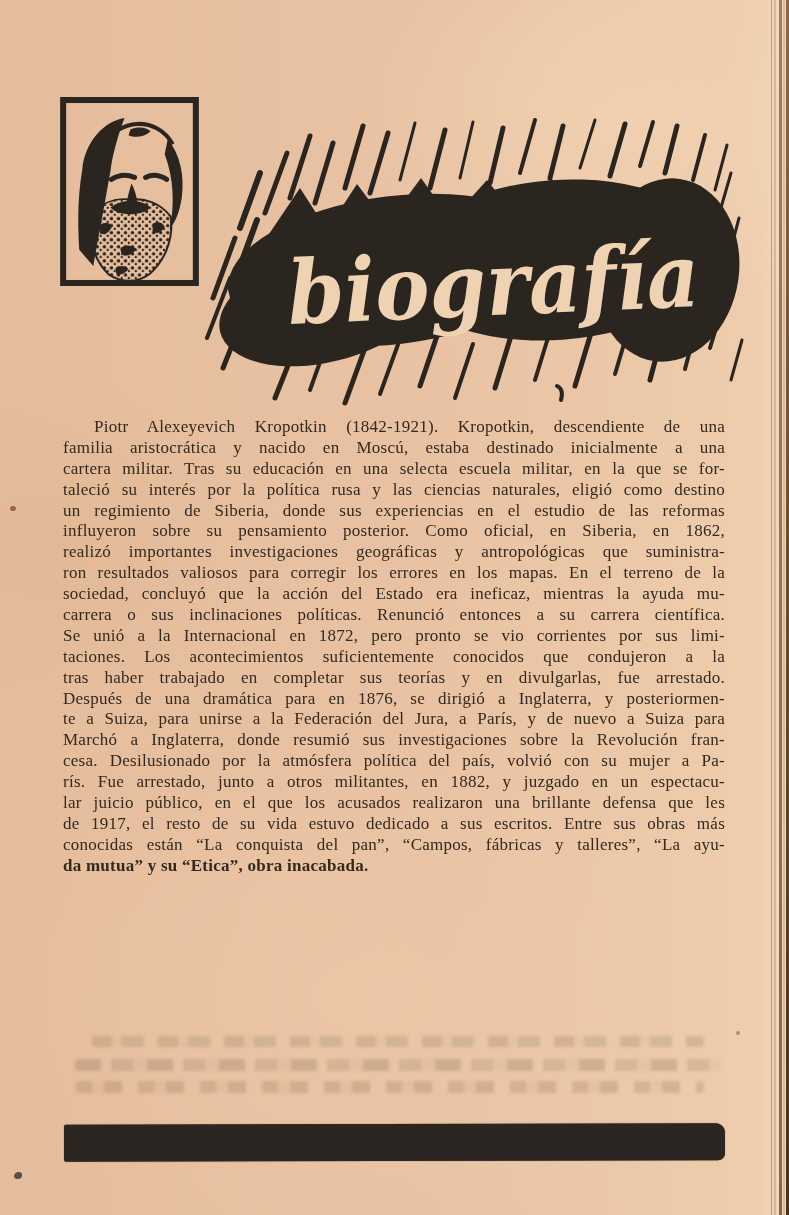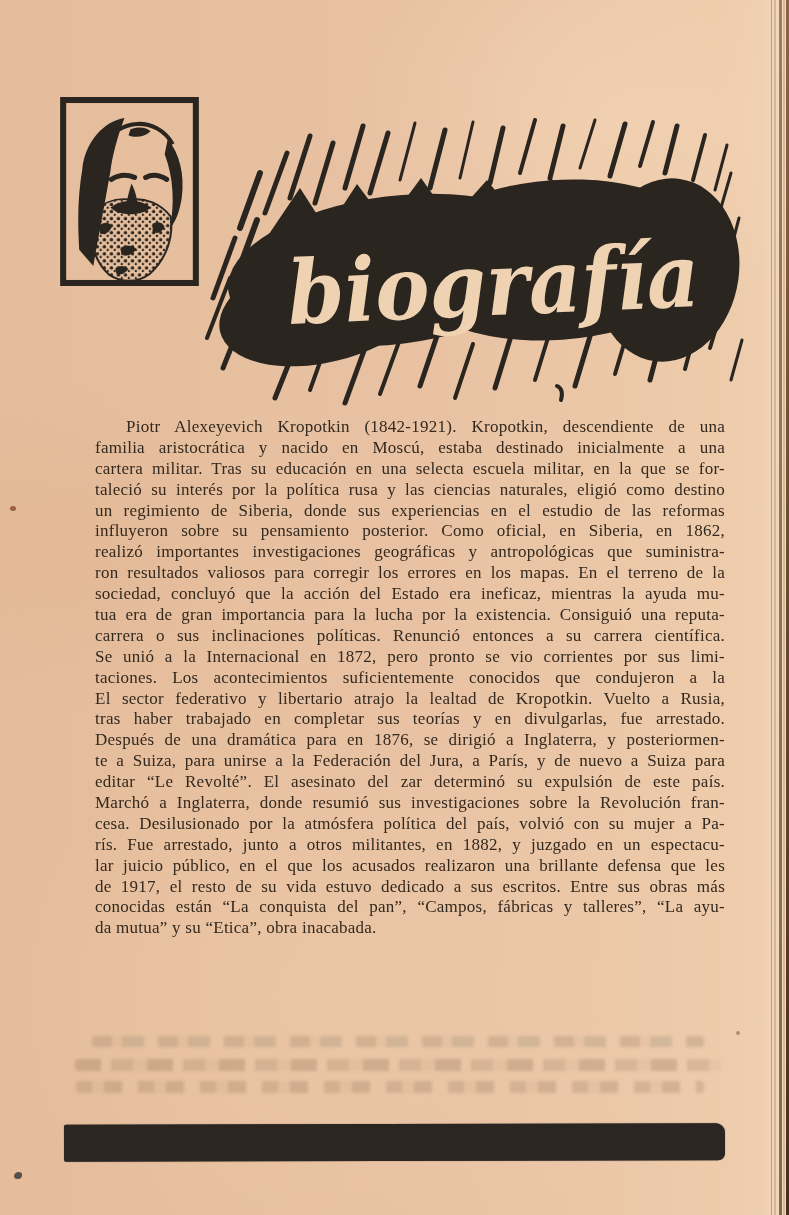--- a/index.html
+++ b/index.html
@@ -19,23 +19,23 @@
   .splash text{
     font-family:"DejaVu Serif","Liberation Serif",serif;
     font-style:italic; font-weight:bold;
   }
   
   .article{
     position:absolute; left:63px; top:417px; width:662px;
     font-size:17px; line-height:20.9px; color:#33291f;
     letter-spacing:.25px;
   }
-  .tl{ text-align:justify; text-align-last:justify; height:20.9px; white-space:nowrap;margin-left:32px; }
+  .tl{ text-align:justify; text-align-last:justify; height:20.9px; white-space:nowrap; }
   .tl.indent{ text-indent:31px; }
-  .tl.last{ text-align-last:left; }
+  .tl.last{ text-align-last:left;font-weight:bold; }
   
   .ghost{ position:absolute; filter:blur(1.4px); border-radius:4px; }
   .g1{ left:92px; top:1036px; width:612px; height:11px;
     background:repeating-linear-gradient(90deg, rgba(112,96,70,.20) 0 20px, rgba(112,96,70,.04) 20px 30px, rgba(100,105,80,.18) 30px 52px, transparent 52px 66px);}
   .g2{ left:75px; top:1059px; width:646px; height:12px;
     background:repeating-linear-gradient(90deg, rgba(110,86,60,.22) 0 26px, transparent 26px 36px, rgba(110,86,60,.16) 36px 58px, rgba(110,86,60,.05) 58px 72px);}
   .g3{ left:76px; top:1081px; width:628px; height:12px;
     background:repeating-linear-gradient(90deg, rgba(108,84,58,.18) 0 16px, rgba(108,84,58,.05) 16px 28px, rgba(108,84,58,.20) 28px 46px, transparent 46px 62px);}
   
   .bar{
@@ -158,29 +158,26 @@
   <div class="article">
     <div class="tl indent">Piotr Alexeyevich Kropotkin (1842-1921). Kropotkin, descendiente de una</div>
     <div class="tl">familia aristocrática y nacido en Moscú, estaba destinado inicialmente a una</div>
     <div class="tl">cartera militar. Tras su educación en una selecta escuela militar, en la que se for-</div>
     <div class="tl">taleció su interés por la política rusa y las ciencias naturales, eligió como destino</div>
     <div class="tl">un regimiento de Siberia, donde sus experiencias en el estudio de las reformas</div>
     <div class="tl">influyeron sobre su pensamiento posterior. Como oficial, en Siberia, en 1862,</div>
     <div class="tl">realizó importantes investigaciones geográficas y antropológicas que suministra-</div>
     <div class="tl">ron resultados valiosos para corregir los errores en los mapas. En el terreno de la</div>
     <div class="tl">sociedad, concluyó que la acción del Estado era ineficaz, mientras la ayuda mu-</div>
-    <div class="tl">tua era de gran importancia para la lucha por la existencia. Consiguió una reputa-</div>
     <div class="tl">carrera o sus inclinaciones políticas. Renunció entonces a su carrera científica.</div>
     <div class="tl">Se unió a la Internacional en 1872, pero pronto se vio corrientes por sus limi-</div>
     <div class="tl">taciones. Los acontecimientos suficientemente conocidos que condujeron a la</div>
-    <div class="tl">El sector federativo y libertario atrajo la lealtad de Kropotkin. Vuelto a Rusia,</div>
     <div class="tl">tras haber trabajado en completar sus teorías y en divulgarlas, fue arrestado.</div>
     <div class="tl">Después de una dramática para en 1876, se dirigió a Inglaterra, y posteriormen-</div>
     <div class="tl">te a Suiza, para unirse a la Federación del Jura, a París, y de nuevo a Suiza para</div>
-    <div class="tl">editar “Le Revolté”. El asesinato del zar determinó su expulsión de este país.</div>
     <div class="tl">Marchó a Inglaterra, donde resumió sus investigaciones sobre la Revolución fran-</div>
     <div class="tl">cesa. Desilusionado por la atmósfera política del país, volvió con su mujer a Pa-</div>
     <div class="tl">rís. Fue arrestado, junto a otros militantes, en 1882, y juzgado en un espectacu-</div>
     <div class="tl">lar juicio público, en el que los acusados realizaron una brillante defensa que les</div>
     <div class="tl">de 1917, el resto de su vida estuvo dedicado a sus escritos. Entre sus obras más</div>
     <div class="tl">conocidas están “La conquista del pan”, “Campos, fábricas y talleres”, “La ayu-</div>
     <div class="tl last">da mutua” y su “Etica”, obra inacabada.</div>
   </div>
 
   <div class="ghost g1"></div>

